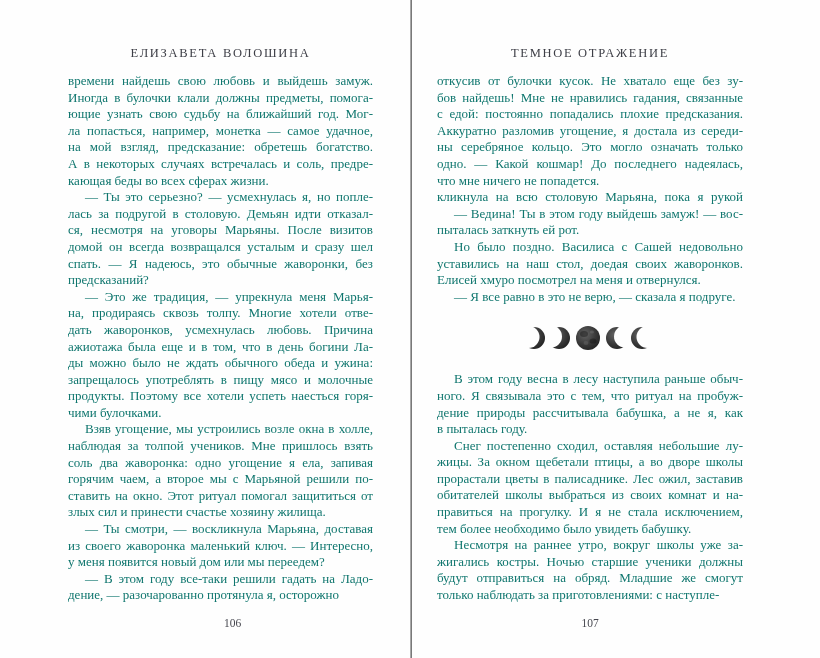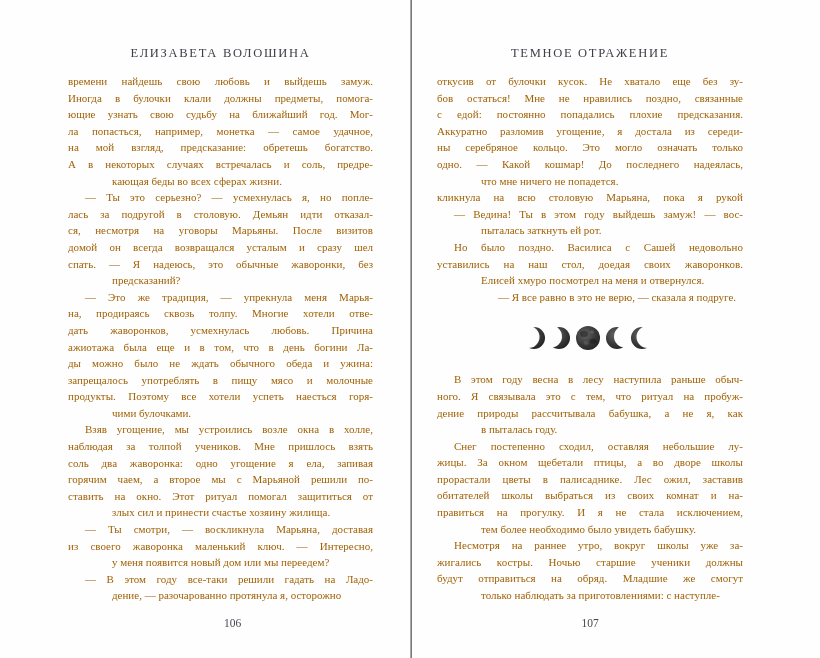--- a/index.html
+++ b/index.html
@@ -26,27 +26,27 @@
     line-height:15px;
     letter-spacing:1.7px;
     color:#3d3e46;
     margin-bottom:12px;
   }
   .body-text { }
   .para { }
   .line {
     height:16.6px;
     line-height:16.6px;
-    font-size:11px;
+    font-size:13px;
     text-align:justify;
     text-align-last:justify;
     overflow:hidden;
-    color:#a16207;
-  }
-  .line.last { text-align-last:left;margin-left:44px; }
+    color:#0f766e;
+  }
+  .line.last { text-align-last:left; }
   .line.indent { text-indent:17px; }
   .orn {
     height:66px;
     display:flex;
     align-items:center;
     justify-content:center;
   }
   .page-num {
     position:absolute;
     top:617px;
@@ -116,21 +116,21 @@
   </div>
 
   <div class="spine"></div>
 
   <div class="page right">
     <div class="textcol">
       <div class="running-head">ТЕМНОЕ ОТРАЖЕНИЕ</div>
       <div class="body-text">
           <div class="para">
             <div class="line">откусив от булочки кусок. Не хватало еще без зу-</div>
-            <div class="line">бов остаться! Мне не нравились поздно, связанные</div>
+            <div class="line">бов найдешь! Мне не нравились гадания, связанные</div>
             <div class="line">с едой: постоянно попадались плохие предсказания.</div>
             <div class="line">Аккуратно разломив угощение, я достала из середи-</div>
             <div class="line">ны серебряное кольцо. Это могло означать только</div>
             <div class="line">одно. — Какой кошмар! До последнего надеялась,</div>
             <div class="line last">что мне ничего не попадется.</div>
           </div>
           <div class="para">
             <div class="line">кликнула на всю столовую Марьяна, пока я рукой</div>
             <div class="line indent">— Ведина! Ты в этом году выйдешь замуж! — вос-</div>
             <div class="line last">пыталась заткнуть ей рот.</div>

